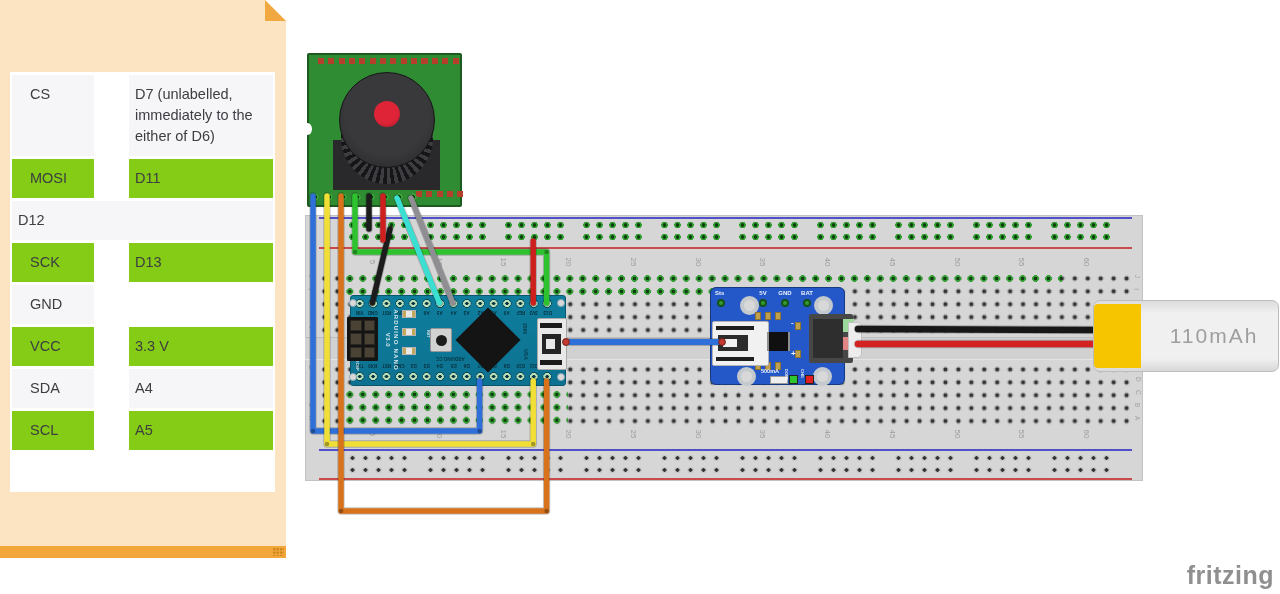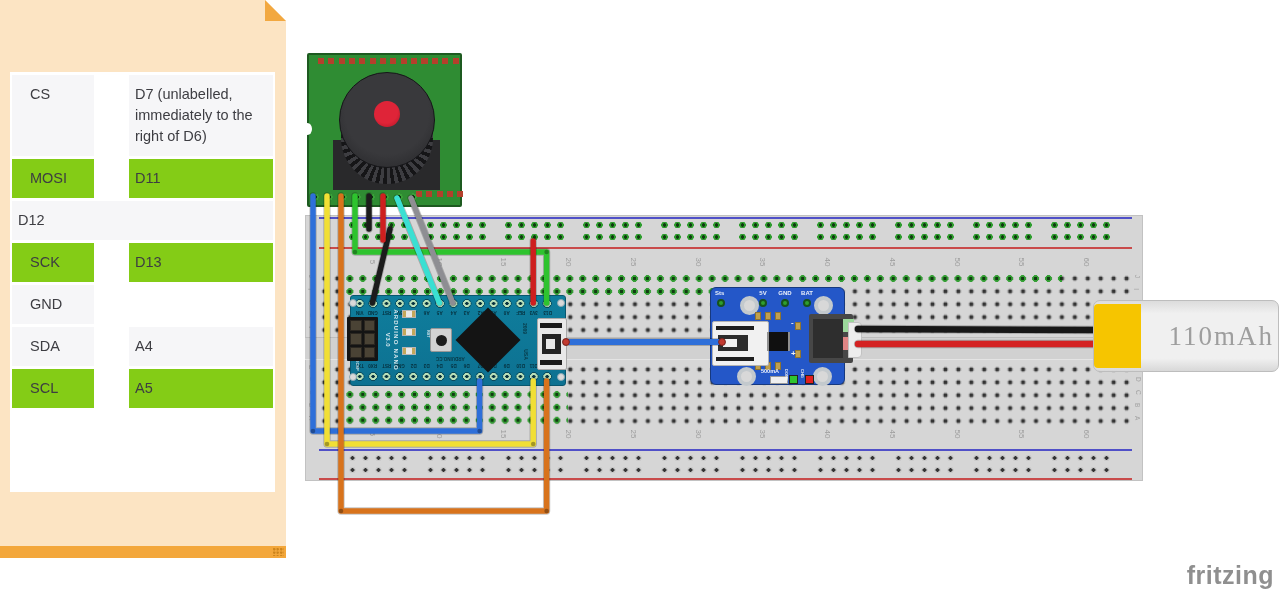--- a/index.html
+++ b/index.html
@@ -122,22 +122,22 @@
   .jst .tab-g{position:absolute;left:34px;top:5px;width:11px;height:13px;background:#9bd89b;}
   .jst .tab-r{position:absolute;left:34px;top:23px;width:11px;height:13px;background:#df8585;}
   .jst-plug{position:absolute;left:137px;top:34px;width:14px;height:36px;background:#ededed;border:1px solid #c2c2c2;
     border-radius:0 4px 4px 0;box-sizing:border-box;}
 
   
   .battery{position:absolute;left:1093px;top:300px;width:186px;height:72px;z-index:50;
     background:linear-gradient(180deg,#dcdcdc 0,#f0f0f0 18%,#f0f0f0 82%,#d8d8d8 100%);
     border:1px solid #bdbdbd;border-radius:7px;box-sizing:border-box;display:flex;align-items:center;}
   .batt-band{position:absolute;left:0;top:3px;width:47px;height:64px;background:#f6c500;border-radius:4px 0 0 4px;}
-  .batt-text{position:absolute;left:60px;width:120px;text-align:right;
-    font-family:Liberation Serif, serif;font-size:27px;color:#9e9e9e;letter-spacing:2px;}
+  .batt-text{position:absolute;left:60px;width:120px;text-align:center;
+    font-family:Liberation Sans, sans-serif;font-size:21px;color:#9e9e9e;letter-spacing:2px;}
 
   
   #wire-layer{position:absolute;left:0;top:0;z-index:40;pointer-events:none;}
   .watermark{position:absolute;right:6px;bottom:4px;font-size:25px;font-weight:600;color:#8f8f8f;
     letter-spacing:0.5px;z-index:5;}
 </style>
 </head>
 <body>
 
 <div id="stage">
@@ -378,36 +378,40 @@
       <polyline points="858,344 1098,344" fill="none" stroke="rgba(0,0,0,0.22)" stroke-width="8.3" stroke-linecap="round" stroke-linejoin="round"></polyline>
       <polyline points="858,344 1098,344" fill="none" stroke="#d42222" stroke-width="6.5" stroke-linecap="round" stroke-linejoin="round"></polyline>
     </svg>
 
   <div class="note">
     <div class="note-fold-cut"></div>
     <div class="note-fold"></div>
     <div class="note-table">
         <div class="trow odd">
           <div class="tcell tpin">CS</div>
-          <div class="tcell tmap">D7 (unlabelled, immediately to the right of D6)</div>
+          <div class="tcell tmap">D7 (unlabelled, immediately to the either of D6)</div>
         </div>
         <div class="trow even">
           <div class="tcell tpin">MOSI</div>
           <div class="tcell tmap">D11</div>
         </div>
         <div class="trow odd">
           <div class="tcell tmap">D12</div>
         </div>
         <div class="trow even">
           <div class="tcell tpin">SCK</div>
           <div class="tcell tmap">D13</div>
         </div>
         <div class="trow odd">
           <div class="tcell tpin">GND</div>
         </div>
+        <div class="trow even">
+          <div class="tcell tpin">VCC</div>
+          <div class="tcell tmap">3.3 V</div>
+        </div>
         <div class="trow odd">
           <div class="tcell tpin">SDA</div>
           <div class="tcell tmap">A4</div>
         </div>
         <div class="trow even">
           <div class="tcell tpin">SCL</div>
           <div class="tcell tmap">A5</div>
         </div>
       </div>
     <div class="note-footer">

